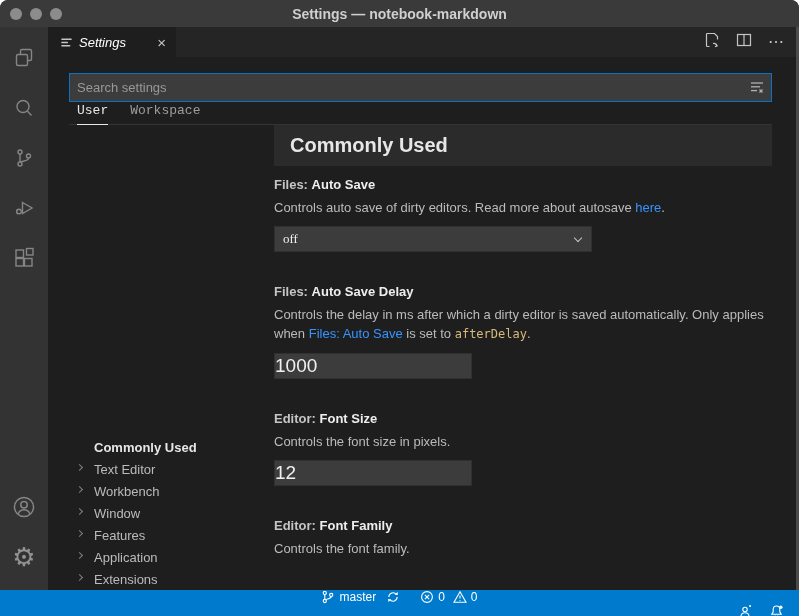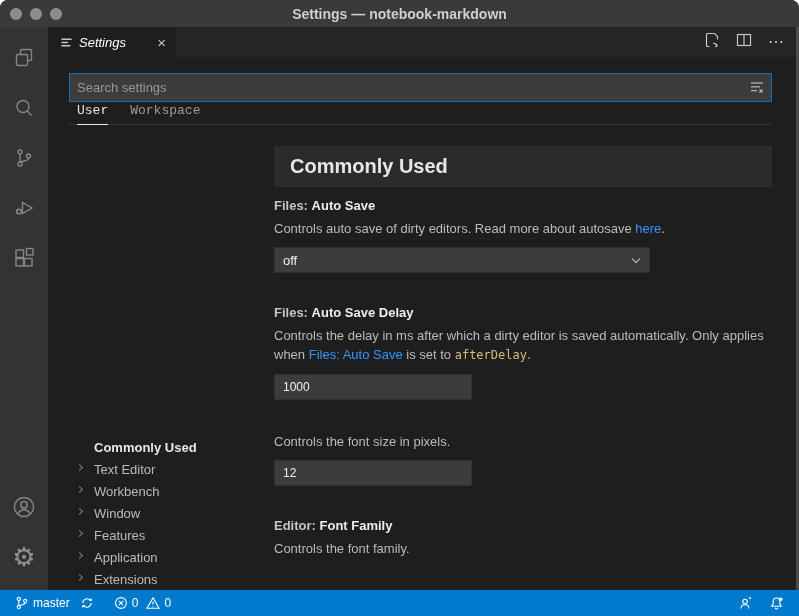--- a/index.html
+++ b/index.html
@@ -66,35 +66,35 @@
                    padding-left:16px; margin-bottom:11px; }
   .content-title{ font-size:20px; font-weight:bold; color:#e7e7e7; }
 
   .setting{ margin-bottom:32px; }
   .setting-title{ font-size:13px; line-height:16px; margin-bottom:5px; }
   .setting-cat{ color:#c5c5c5; font-weight:bold; }
   .setting-name{ color:#eeeeee; font-weight:bold; }
   .setting-desc{ font-size:13px; line-height:19px; color:#bbbbbb; margin-bottom:9px; max-width:500px; }
   .desc-link{ color:#3794ff; cursor:pointer; text-decoration:none; }
   .desc-code{ font-family:"DejaVu Sans Mono", monospace; color:#d7ba7d; font-size:12px; }
-  .select-box{ width:376px; height:26px; background:#3c3c3c; border:1px solid #303030;
+  .select-box{ width:318px; height:26px; background:#3c3c3c; border:1px solid #303030;
                display:flex; align-items:center; justify-content:space-between;
-               padding:0 10px 0 8px; color:#f0f0f0; font-size:13px; cursor:pointer; }
+               padding:0 10px 0 8px; color:#f0f0f0; font-size:13px; cursor:pointer;font-family:Liberation Serif, serif; }
   .chev-down{ width:6px; height:6px; border:solid #c5c5c5; border-width:0 1.5px 1.5px 0;
               transform:rotate(45deg); margin-top:-3px; }
   .text-input{ width:198px; height:26px; background:#3c3c3c; border:1px solid #303030;
-               color:#f0f0f0; font-size:12px; padding:0 8px; outline:none;
+               color:#f0f0f0; font-size:19px; padding:0 0; outline:none;
                font-family:"Liberation Sans", sans-serif; }
 
   .v-scrollbar{ position:absolute; right:0; top:0; width:3px; height:100%;
                 background:#5a5a5a; opacity:0.75; }
 
   
   .statusbar{ height:26px; background:#007acc; display:flex; align-items:center;
-              color:#ffffff; font-size:12px; padding:0 10px; }
+              color:#ffffff; font-size:12px; padding:0 10px;flex-direction:column; }
   .sb-item{ display:flex; align-items:center; gap:4px; cursor:pointer; padding:0 5px; height:100%; }
   .sb-item svg{ stroke:#ffffff; fill:none; stroke-width:1.1; }
   .sb-left{ display:flex; align-items:center; }
   .sb-right{ margin-left:auto; display:flex; align-items:center; gap:6px; }
   .sb-gap{ width:10px; }
 </style>
 </head>
 <body>
 
 <div class="window">
@@ -269,20 +269,24 @@
                 <span class="setting-cat">Files:</span>
                 <span class="setting-name">Auto Save Delay</span>
               </div>
               <div class="setting-desc">
                 <span>Controls the delay in ms after which a dirty editor is saved automatically. Only applies when </span><a class="desc-link">Files: Auto Save</a><span> is set to </span><span class="desc-code">afterDelay</span><span>.</span>
               </div>
               <input class="text-input" type="text" value="1000" style="">
             </div>
 
             <div class="setting">
+              <div class="setting-title">
+                <span class="setting-cat">Editor:</span>
+                <span class="setting-name">Font Size</span>
+              </div>
               <div class="setting-desc">
                 <span>Controls the font size in pixels.</span>
               </div>
               <input class="text-input" type="text" value="12" style="">
             </div>
 
             <div class="setting">
               <div class="setting-title">
                 <span class="setting-cat">Editor:</span>
                 <span class="setting-name">Font Family</span>

